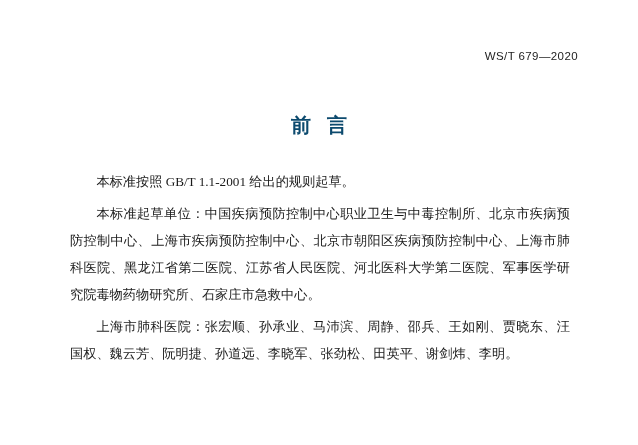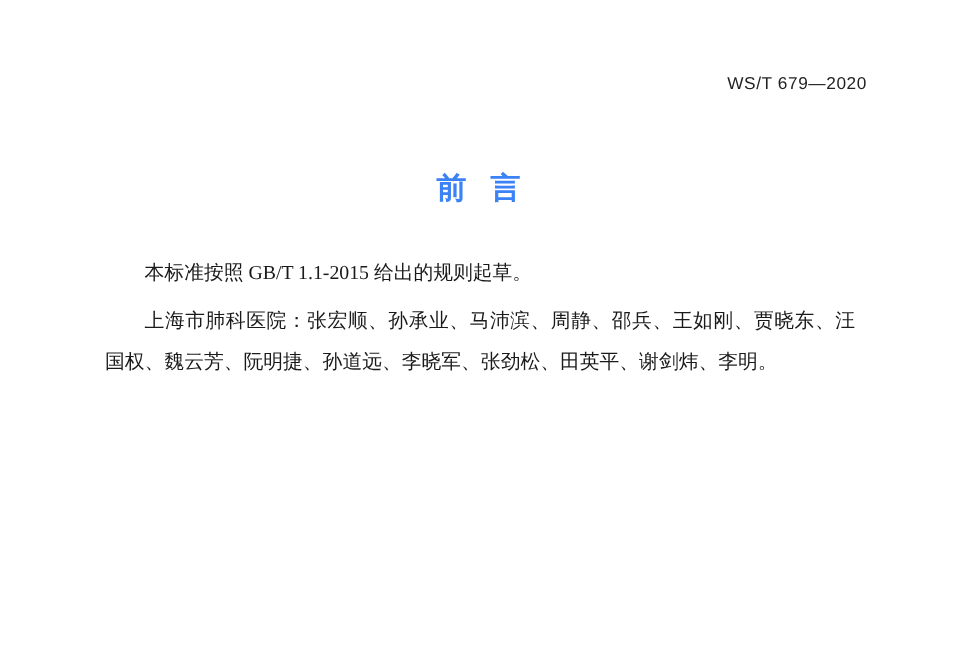--- a/index.html
+++ b/index.html
@@ -33,21 +33,21 @@
   .doc-title {
     position: absolute;
     top: 112px;
     left: 0;
     width: 638px;
     text-align: center;
     font-size: 20px;
     font-weight: bold;
     letter-spacing: 16px;
     text-indent: 16px;
-    color: #3b82f6;
+    color: #0c4a6e;
   }
   .body-text {
     position: absolute;
     top: 168px;
     left: 70px;
     width: 500px;
   }
   .para {
     font-size: 13.2px;
     line-height: 2.05;
@@ -61,17 +61,18 @@
 </head>
 <body>
 
 <div class="page">
 
   <div class="header-code">WS/T  679—2020</div>
 
   <div class="doc-title">前言</div>
 
   <div class="body-text">
-    <p class="para">本标准按照 GB/T 1.1-2015 给出的规则起草。</p>
+    <p class="para">本标准按照 GB/T 1.1-2001 给出的规则起草。</p>
+    <p class="para">本标准起草单位：中国疾病预防控制中心职业卫生与中毒控制所、北京市疾病预防控制中心、上海市疾病预防控制中心、北京市朝阳区疾病预防控制中心、上海市肺科医院、黑龙江省第二医院、江苏省人民医院、河北医科大学第二医院、军事医学研究院毒物药物研究所、石家庄市急救中心。</p>
     <p class="para">上海市肺科医院：张宏顺、孙承业、马沛滨、周静、邵兵、王如刚、贾晓东、汪国权、魏云芳、阮明捷、孙道远、李晓军、张劲松、田英平、谢剑炜、李明。</p>
   </div>
 
 </div>
 
 </body></html>

